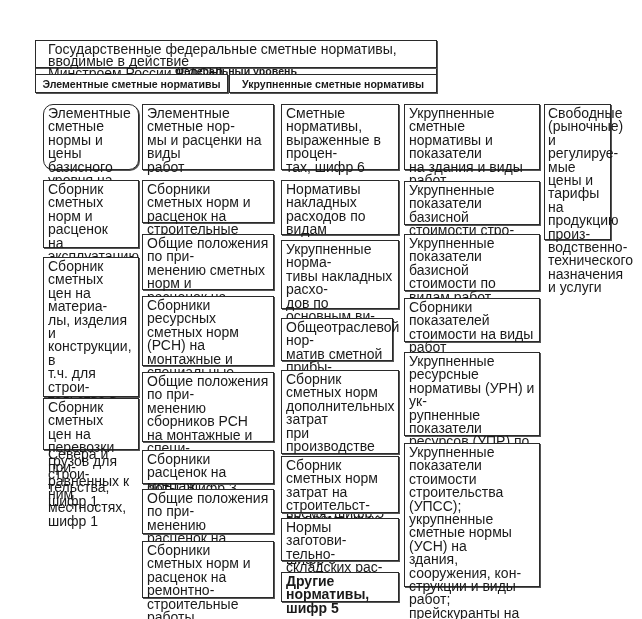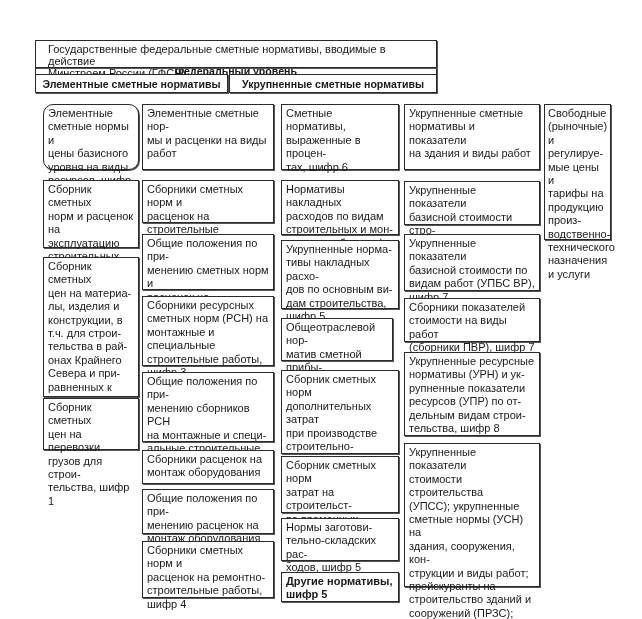--- a/index.html
+++ b/index.html
@@ -1,19 +1,19 @@
 <!DOCTYPE html>
 <html><head>
 <meta charset="utf-8">
 <style>
   html, body { margin:0; padding:0; background:#ffffff; }
   body { width:642px; height:619px; position:relative; overflow:hidden;
          font-family:"Liberation Sans", sans-serif; color:#1a1a1a; }
   .box { position:absolute; box-sizing:border-box; border:1px solid #2a2a2a;
-         background:#fff; font-size:11px; line-height:13.4px; padding:2px 4px;
+         background:#fff; font-size:14px; line-height:13.4px; padding:2px 4px;
          box-shadow: 1px 1px 0 #555; }
   .hdr { font-weight:bold; text-align:center; font-size:10.6px; line-height:14px; padding:2px 4px; }
   .multi { white-space:pre-line; }
 </style>
 </head>
 <body>
 
 <div class="box hdr" style="left:35px;top:13px;width:402px;height:18px;margin-top:48px;">Федеральный уровень</div>
 <div class="box multi" style="left:35px;top:40px;width:402px;height:28px;padding-left:12px;line-height:12px;">Государственные федеральные сметные нормативы, вводимые в действие
 Минстроем России (ГФСН)</div>

